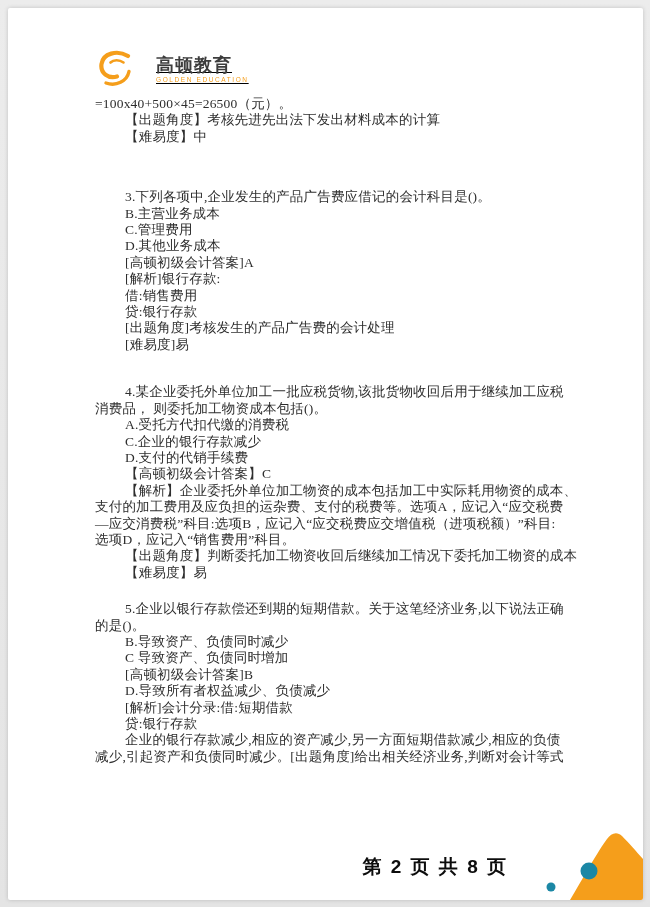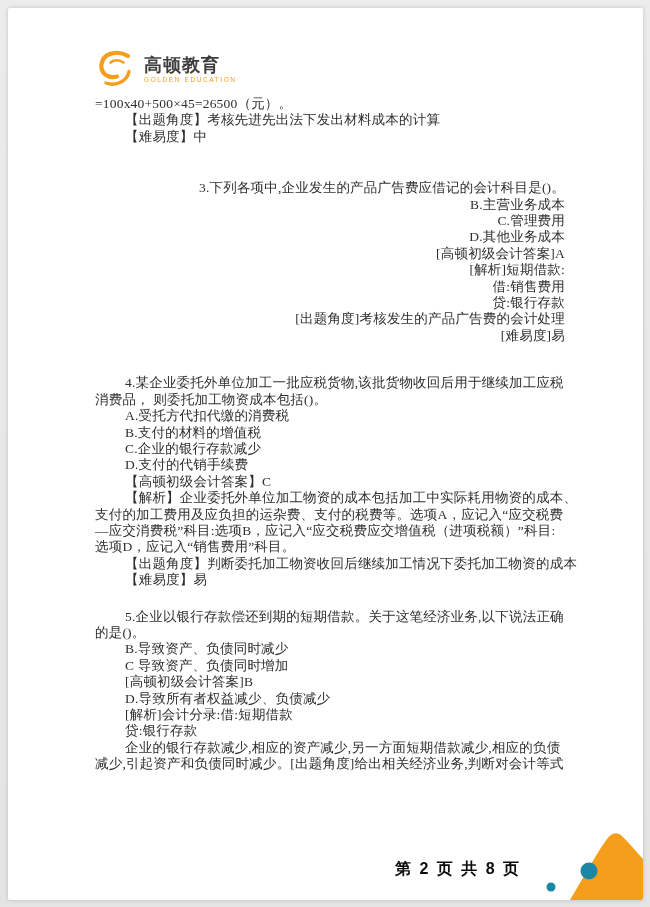--- a/index.html
+++ b/index.html
@@ -19,22 +19,23 @@
     width:635px;height:892px;
     background:#ffffff;
     border-radius:2px;
     box-shadow:0 0 4px rgba(0,0,0,0.18);
     overflow:hidden;
   }
   
   .logo{
     position:absolute;
     left:87px;top:40px;
-    display:flex;align-items:center;gap:7px;
+    display:flex;align-items:center;gap:19px;
     height:42px;
+    text-decoration:underline;
   }
   .logo-icon{flex:0 0 auto;}
   .brand-cn{
     font-family:"Liberation Sans","DejaVu Sans",sans-serif;
     font-weight:bold;font-size:18px;color:#3D3D3D;letter-spacing:1px;line-height:20px;
   }
   .brand-en{
     font-family:"Liberation Sans","DejaVu Sans",sans-serif;
     font-size:6.5px;color:var(--orange);letter-spacing:1.6px;line-height:8px;margin-top:1px;
   }
@@ -45,31 +46,31 @@
     width:470px;
   }
   .line{
     font-size:13.5px;
     line-height:16.4px;
     color:var(--ink);
     white-space:pre;
     letter-spacing:0.2px;
   }
   .line.indent{padding-left:30px;}
-  .block{margin-bottom:35px;}
-  .content .block:nth-child(2){margin-bottom:31px;text-align:right;}
+  .block{margin-bottom:44px;}
+  .content .block:nth-child(2){margin-bottom:31px;}
   .content .block:nth-child(3){margin-bottom:20px;}
   .content .block:last-child{margin-bottom:8px;}
   
   .footer{
     position:absolute;
-    bottom:20px;right:122px;
+    bottom:20px;right:135px;
     font-family:"Liberation Sans","DejaVu Sans",sans-serif;
     font-weight:bold;
-    font-size:16px;
+    font-size:19px;
     color:#0c0c0c;
     letter-spacing:2px;
     white-space:pre;
   }
   
   .corner{
     position:absolute;
     right:0;bottom:0;
     display:block;
   }
@@ -99,31 +100,30 @@
         <div class="line">=100x40+500×45=26500（元）。</div>
         <div class="line indent">【出题角度】考核先进先出法下发出材料成本的计算</div>
         <div class="line indent">【难易度】中</div>
       </div>
       <div class="block">
         <div class="line indent">3.下列各项中,企业发生的产品广告费应借记的会计科目是()。</div>
         <div class="line indent">B.主营业务成本</div>
         <div class="line indent">C.管理费用</div>
         <div class="line indent">D.其他业务成本</div>
         <div class="line indent">[高顿初级会计答案]A</div>
-        <div class="line indent">[解析]短期借款:</div>
+        <div class="line indent">[解析]银行存款:</div>
         <div class="line indent">借:销售费用</div>
         <div class="line indent">贷:银行存款</div>
         <div class="line indent">[出题角度]考核发生的产品广告费的会计处理</div>
         <div class="line indent">[难易度]易</div>
       </div>
       <div class="block">
         <div class="line indent">4.某企业委托外单位加工一批应税货物,该批货物收回后用于继续加工应税</div>
         <div class="line">消费品， 则委托加工物资成本包括()。</div>
         <div class="line indent">A.受托方代扣代缴的消费税</div>
-        <div class="line indent">B.支付的材料的增值税</div>
         <div class="line indent">C.企业的银行存款减少</div>
         <div class="line indent">D.支付的代销手续费</div>
         <div class="line indent">【高顿初级会计答案】C</div>
         <div class="line indent">【解析】企业委托外单位加工物资的成本包括加工中实际耗用物资的成本、</div>
         <div class="line">支付的加工费用及应负担的运杂费、支付的税费等。选项A，应记入“应交税费</div>
         <div class="line">—应交消费税”科目:选项B，应记入“应交税费应交增值税（进项税额）”科目:</div>
         <div class="line">选项D，应记入“销售费用”科目。</div>
         <div class="line indent">【出题角度】判断委托加工物资收回后继续加工情况下委托加工物资的成本</div>
         <div class="line indent">【难易度】易</div>
       </div>

